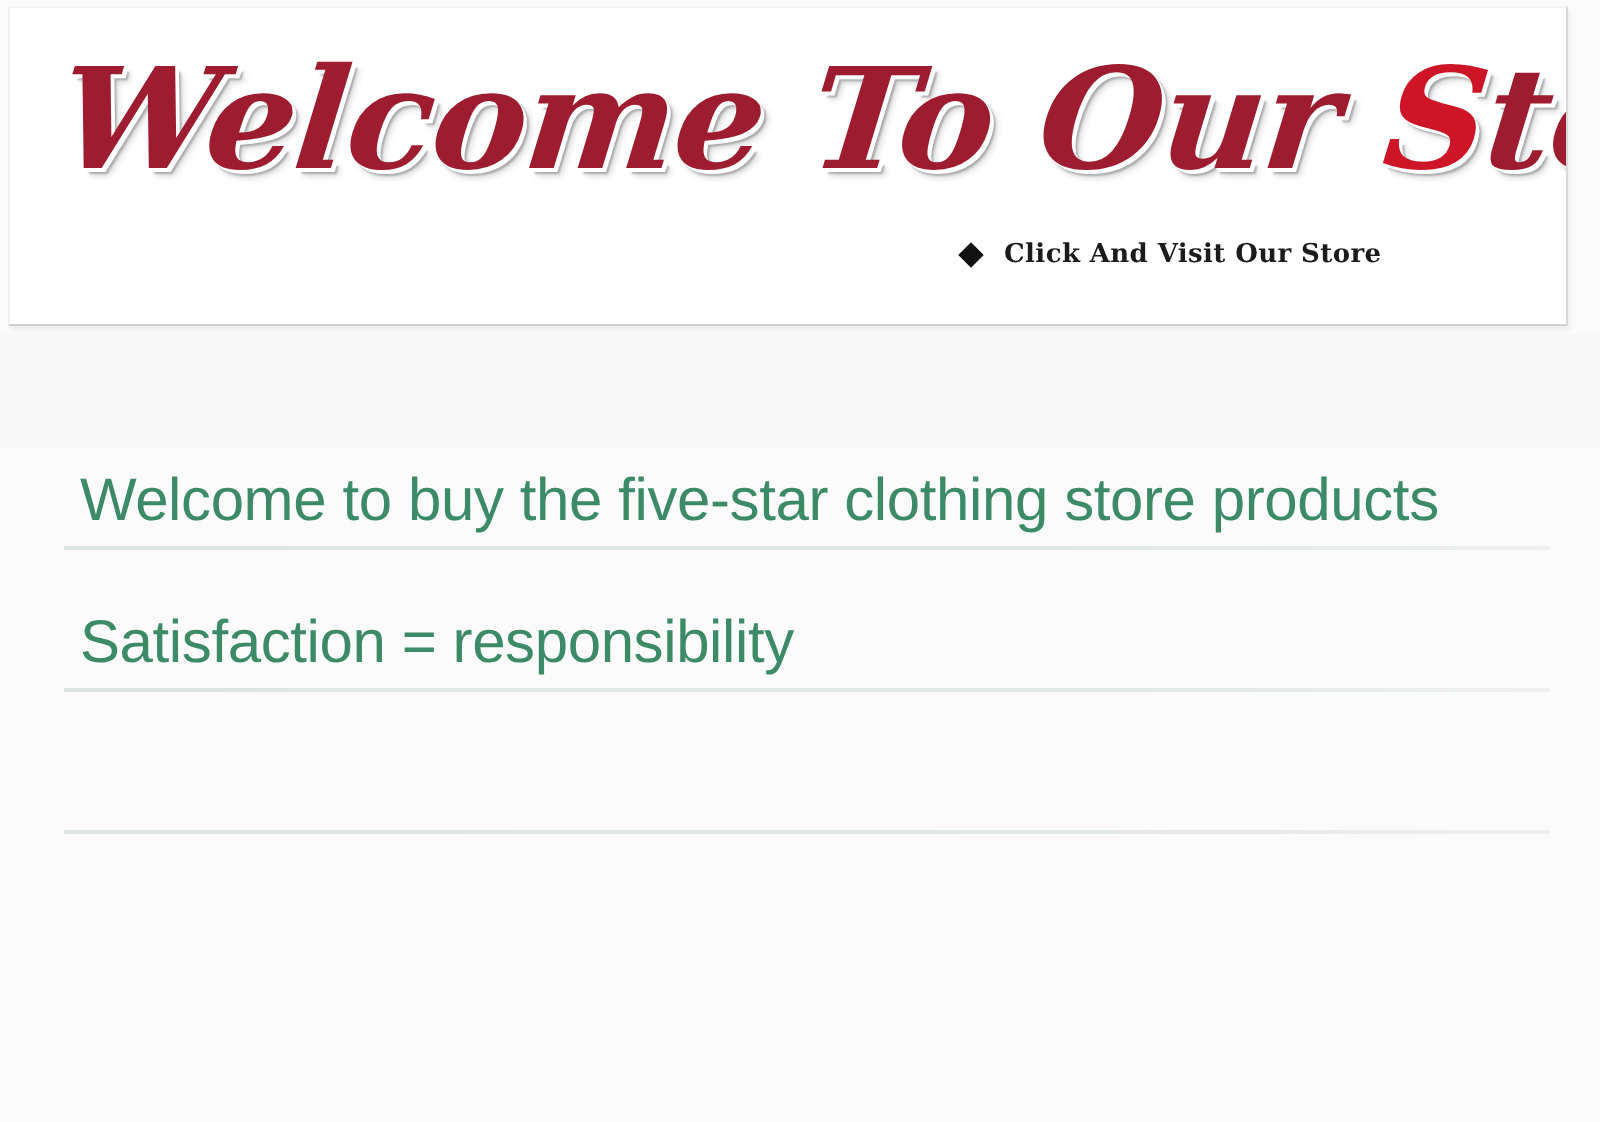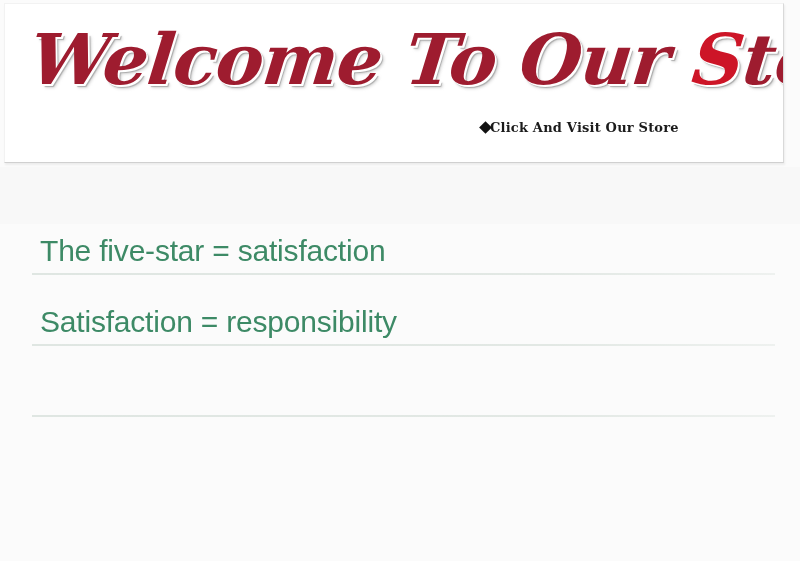--- a/index.html
+++ b/index.html
@@ -62,21 +62,21 @@
   .banner-title .hl {
     color: #cd1527;
   }
 
   .banner-cta {
     position: absolute;
     left: 476px;
     top: 116px;
     display: flex;
     align-items: center;
-    gap: 0;
+    gap: 12px;
     white-space: nowrap;
   }
   .banner-cta .diamond-icon {
     display: inline-block;
     width: 9px;
     height: 9px;
     background: #111111;
     transform: rotate(45deg);
     flex: none;
   }
@@ -150,26 +150,26 @@
     <div class="banner-cta">
       <span class="diamond-icon"></span>
       <span class="cta-text">Click And Visit Our Store</span>
     </div>
   </div>
 
   <div class="gap-strip"></div>
 
   <div class="messages">
 
+    <div class="message-row">
+      <div class="message-text">Welcome to buy the five-star clothing store products</div>
+      <div class="message-rule"></div>
+    </div>
 
 
-    <div class="message-row">
-      <div class="message-text">The five-star = satisfaction</div>
-      <div class="message-rule"></div>
-    </div>
 
     <div class="message-row">
       <div class="message-text">Satisfaction = responsibility</div>
       <div class="message-rule"></div>
     </div>
 
     <div class="message-row">
       <div class="message-rule"></div>
     </div>
 

